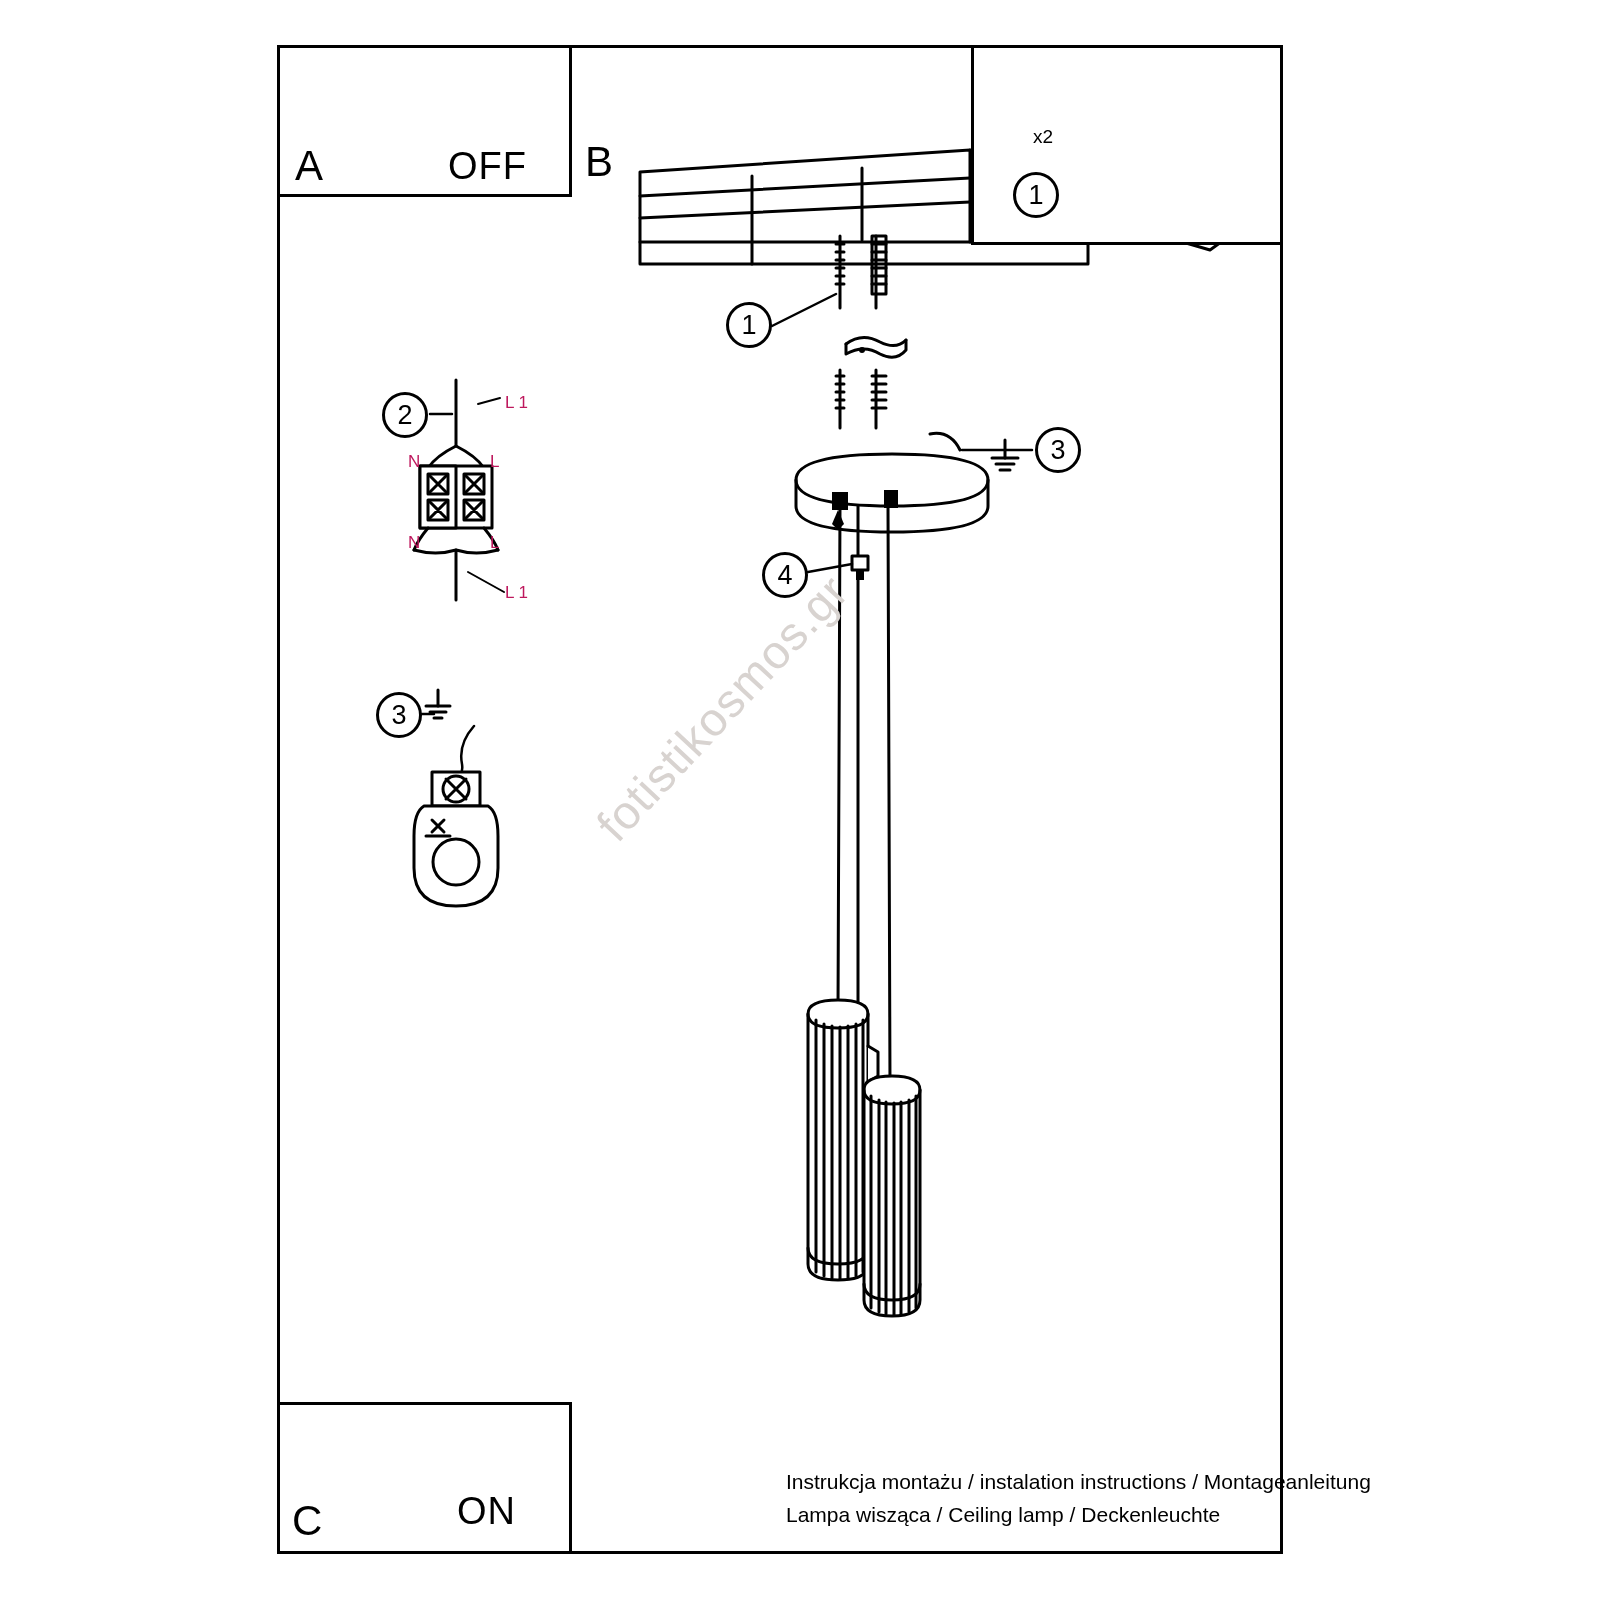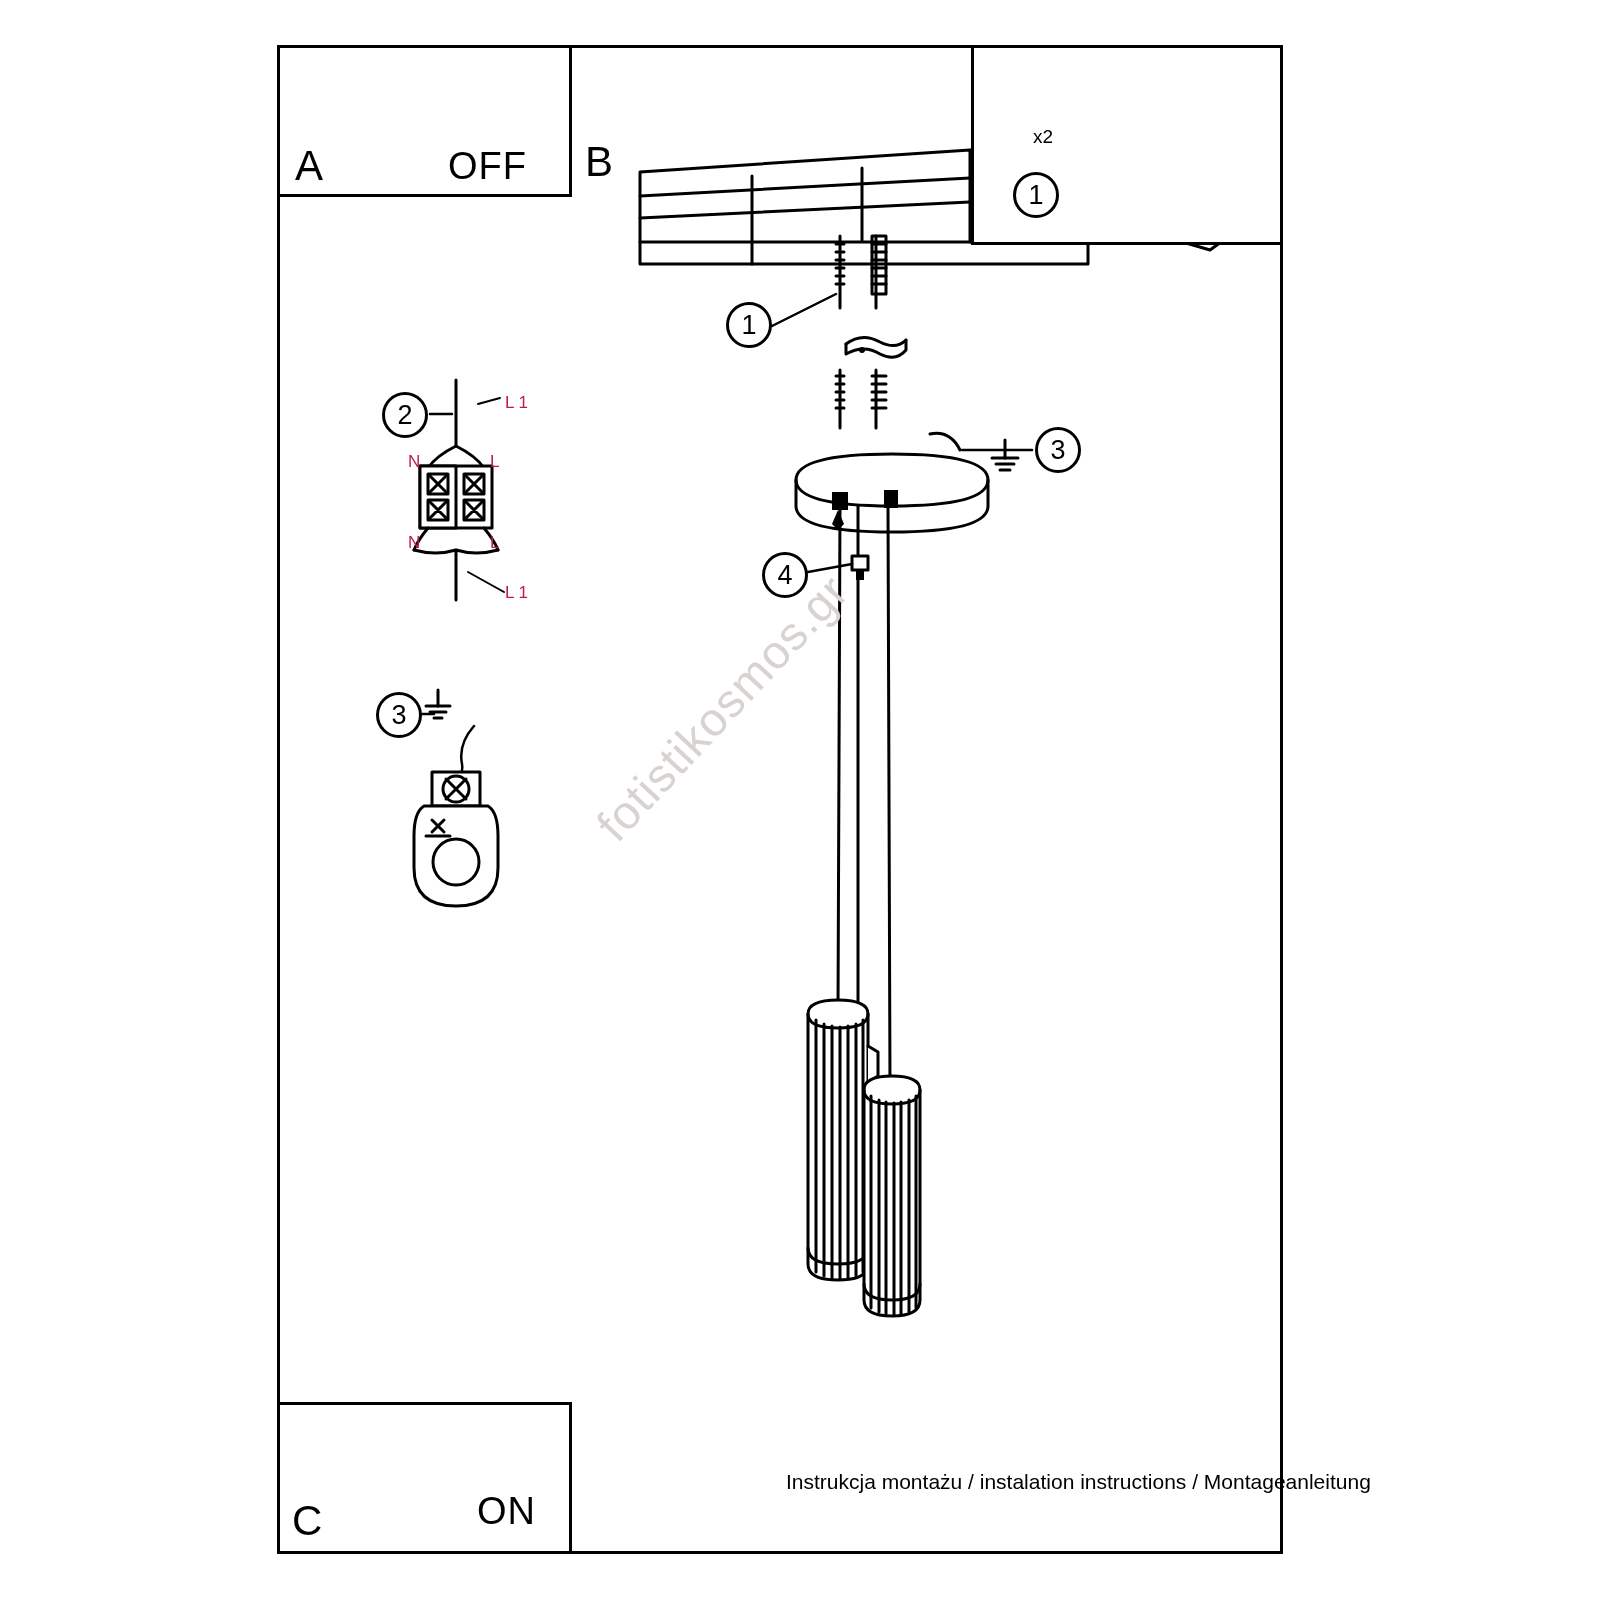--- a/index.html
+++ b/index.html
@@ -47,21 +47,21 @@
   .letter-b { left: 585px; top: 138px; }
   .letter-c { left: 292px; top: 1497px; }
 
   .onoff {
     position: absolute;
     font-size: 38px;
     letter-spacing: 1px;
     color: #000;
   }
   .off-label { left: 448px; top: 133px; margin-top: 12px; }
-  .on-label  { left: 477px; top: 1490px; }
+  .on-label  { left: 457px; top: 1490px; }
 
   .callout {
     position: absolute;
     width: 46px;
     height: 46px;
     border: 3px solid #000;
     border-radius: 50%;
     box-sizing: border-box;
     display: flex;
     align-items: center;
@@ -371,15 +371,16 @@
   <div class="wire-label wl-n-top">N</div>
   <div class="wire-label wl-l-top">L</div>
   <div class="wire-label wl-n-bot">N</div>
   <div class="wire-label wl-l-bot">L</div>
   <div class="wire-label wl-l1-bot">L 1</div>
 
   <div class="watermark">fotistikosmos.gr</div>
 
   <div class="footer">
     <div>Instrukcja montażu / instalation instructions / Montageanleitung</div>
+    <div>Lampa wisząca / Ceiling lamp / Deckenleuchte</div>
   </div>
 
 </div>
 
 </body></html>

